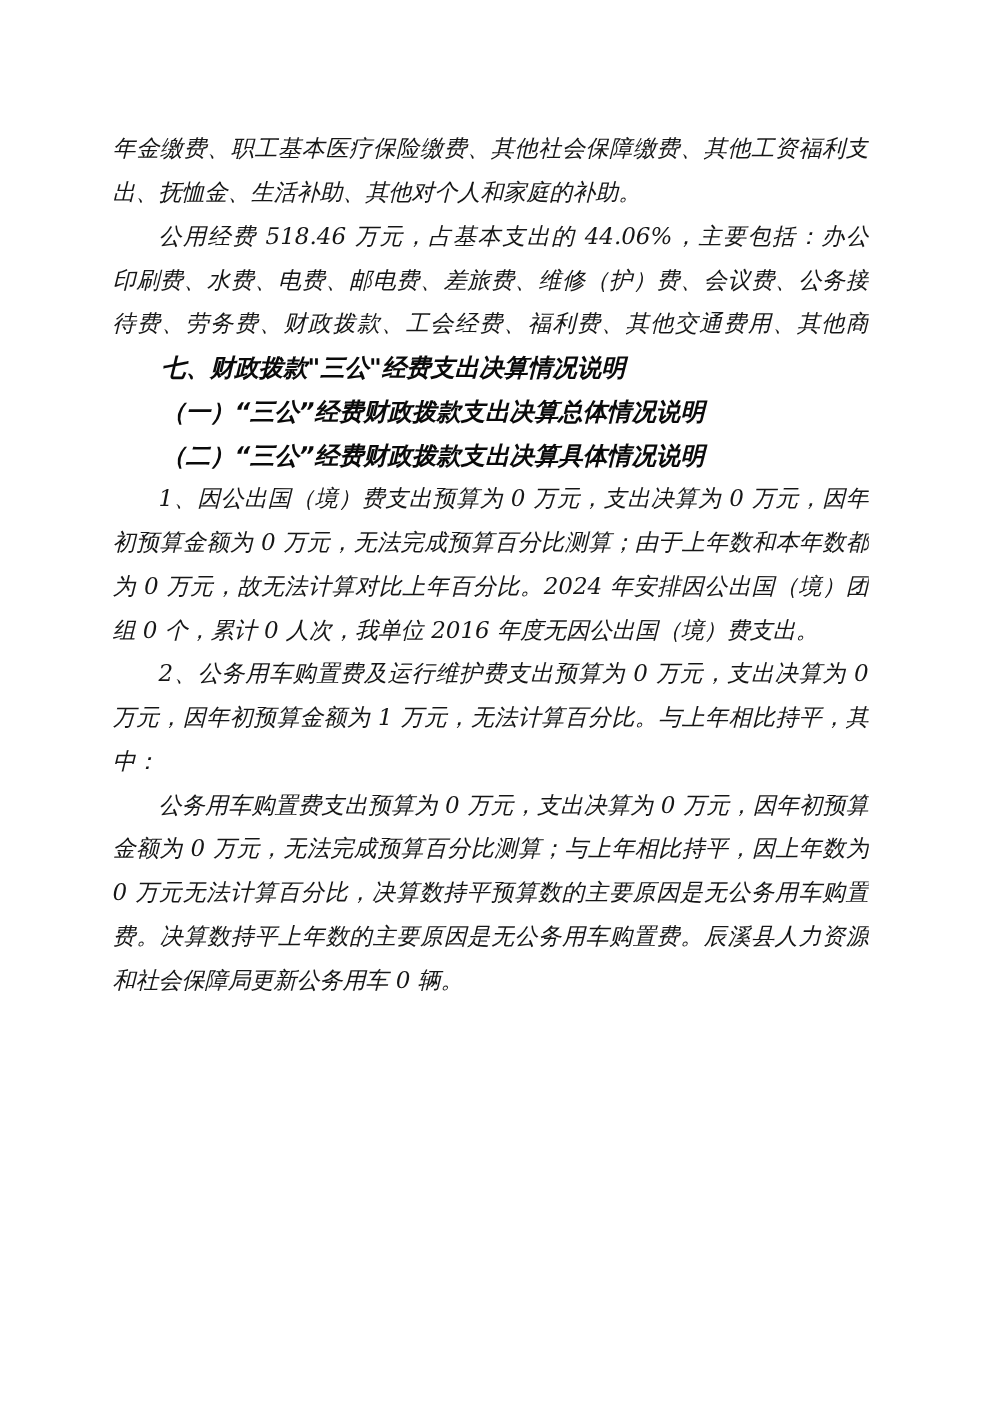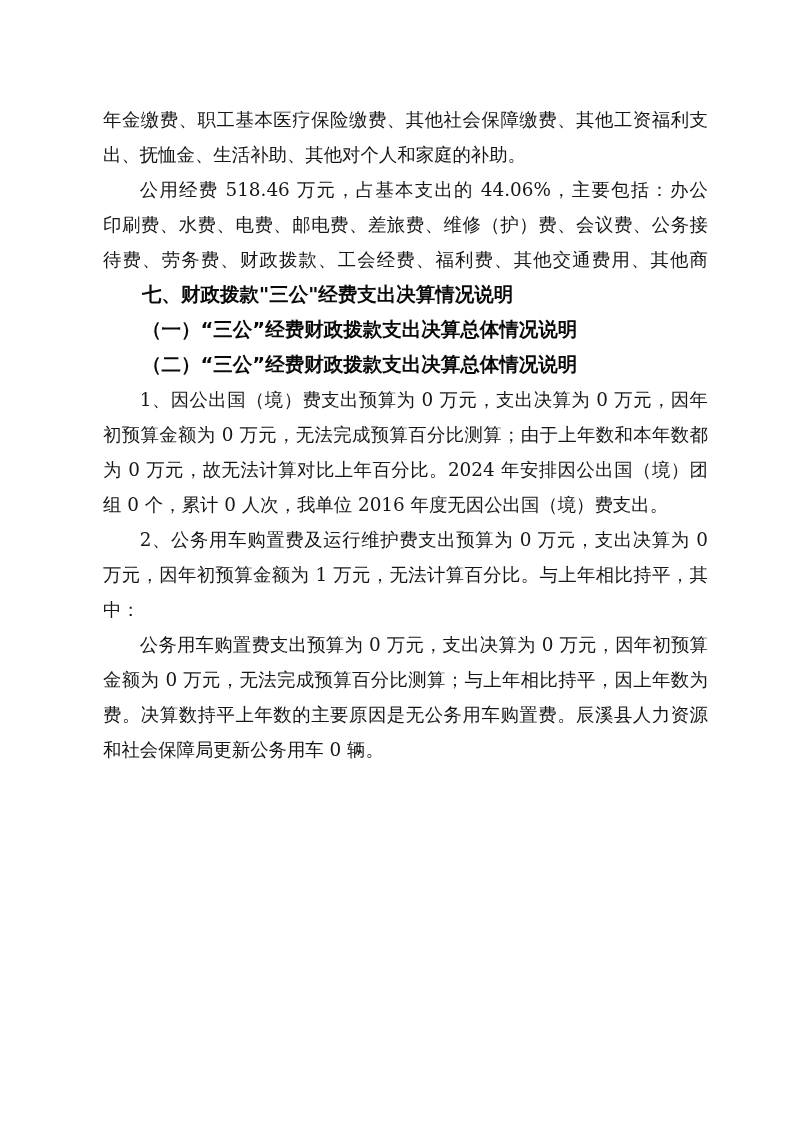--- a/index.html
+++ b/index.html
@@ -12,23 +12,24 @@
     overflow: hidden;
   }
   .page {
     position: relative;
     width: 793px;
     height: 1122px;
     background: #ffffff;
   }
   .doc-content {
     position: absolute;
-    left: 103px;
+    left: 90px;
     top: 102px;
     width: 605px;
+    font-style: italic;
   }
   .para {
     margin: 0;
     padding: 0;
   }
   .line {
     height: 35px;
     line-height: 35px;
     overflow: hidden;
     font-family: "DejaVu Serif", "Liberation Serif", serif;
@@ -70,33 +71,34 @@
         <div class="line">印刷费、水费、电费、邮电费、差旅费、维修（护）费、会议费、公务接</div>
         <div class="line">待费、劳务费、财政拨款、工会经费、福利费、其他交通费用、其他商</div>
       </div>
       <div class="para heading">
         <div class="line last indent">七、财政拨款"三公"经费支出决算情况说明</div>
       </div>
       <div class="para heading">
         <div class="line last indent">（一）“三公”经费财政拨款支出决算总体情况说明</div>
       </div>
       <div class="para heading">
-        <div class="line last indent">（二）“三公”经费财政拨款支出决算总体情况说明</div>
+        <div class="line last indent">（二）“三公”经费财政拨款支出决算具体情况说明</div>
       </div>
       <div class="para body">
         <div class="line indent">1、因公出国（境）费支出预算为 0 万元，支出决算为 0 万元，因年</div>
         <div class="line">初预算金额为 0 万元，无法完成预算百分比测算；由于上年数和本年数都</div>
         <div class="line">为 0 万元，故无法计算对比上年百分比。2024 年安排因公出国（境）团</div>
         <div class="line last">组 0 个，累计 0 人次，我单位 2016 年度无因公出国（境）费支出。</div>
       </div>
       <div class="para body">
         <div class="line indent">2、公务用车购置费及运行维护费支出预算为 0 万元，支出决算为 0</div>
         <div class="line">万元，因年初预算金额为 1 万元，无法计算百分比。与上年相比持平，其</div>
         <div class="line last">中：</div>
       </div>
       <div class="para body">
         <div class="line indent">公务用车购置费支出预算为 0 万元，支出决算为 0 万元，因年初预算</div>
         <div class="line">金额为 0 万元，无法完成预算百分比测算；与上年相比持平，因上年数为</div>
+        <div class="line">0 万元无法计算百分比，决算数持平预算数的主要原因是无公务用车购置</div>
         <div class="line">费。决算数持平上年数的主要原因是无公务用车购置费。辰溪县人力资源</div>
         <div class="line last">和社会保障局更新公务用车 0 辆。</div>
       </div>
     </div>
 </div>
 
 </body></html>

